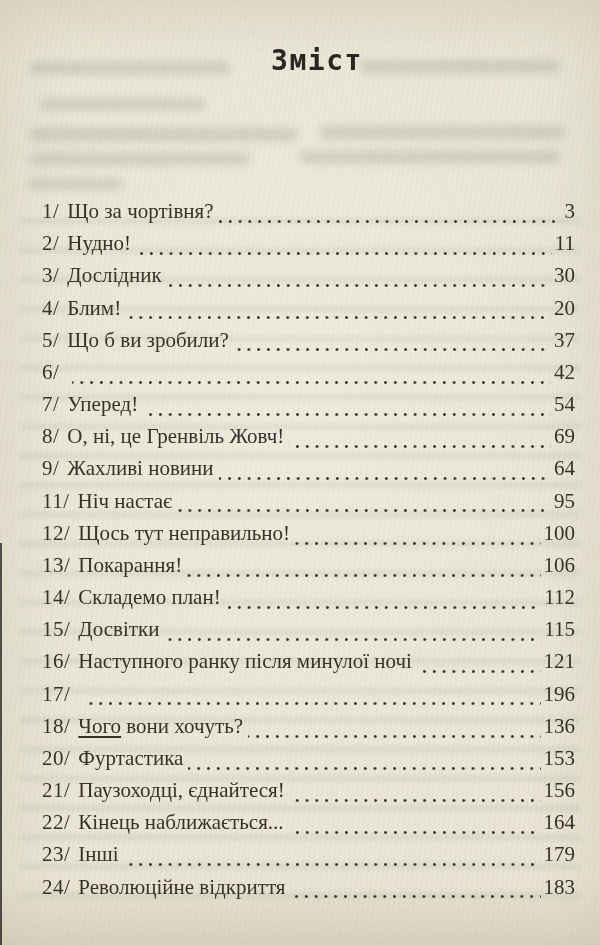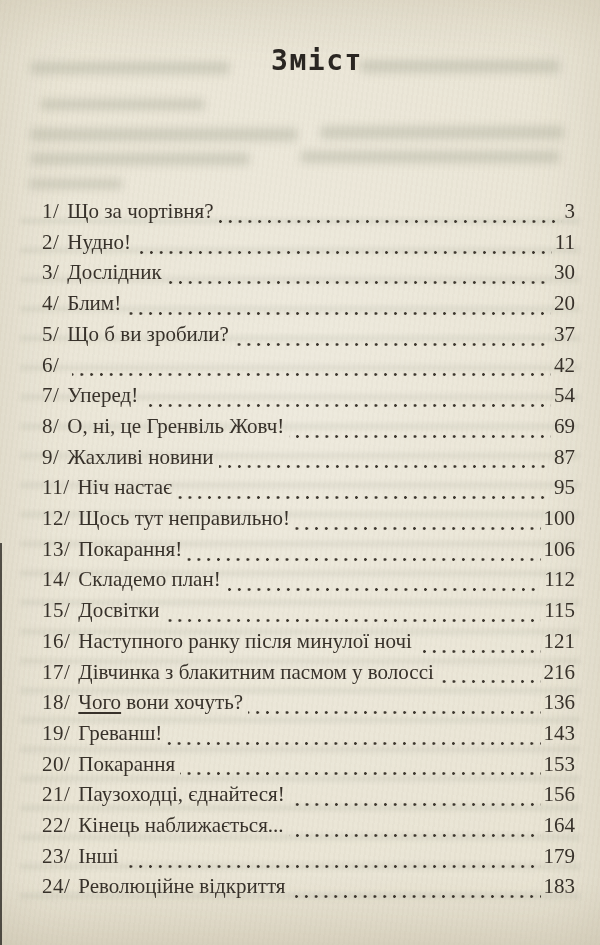--- a/index.html
+++ b/index.html
@@ -170,21 +170,21 @@
       <div class="toc-row">
         <span class="toc-num">8/</span>
         <span class="toc-title">О, ні, це Гренвіль Жовч!</span>
         <span class="toc-leader"></span>
         <span class="toc-page">69</span>
       </div>
       <div class="toc-row">
         <span class="toc-num">9/</span>
         <span class="toc-title">Жахливі новини</span>
         <span class="toc-leader"></span>
-        <span class="toc-page">87</span>
+        <span class="toc-page">64</span>
       </div>
       <div class="toc-row">
         <span class="toc-num">11/</span>
         <span class="toc-title">Ніч настає</span>
         <span class="toc-leader"></span>
         <span class="toc-page">95</span>
       </div>
       <div class="toc-row">
         <span class="toc-num">12/</span>
         <span class="toc-title">Щось тут неправильно!</span>
@@ -210,39 +210,32 @@
         <span class="toc-page">115</span>
       </div>
       <div class="toc-row">
         <span class="toc-num">16/</span>
         <span class="toc-title">Наступного ранку після минулої ночі</span>
         <span class="toc-leader"></span>
         <span class="toc-page">121</span>
       </div>
       <div class="toc-row">
         <span class="toc-num">17/</span>
-        <span class="toc-title">Дівчинка з блакитним пасмом у волоссі</span>
-        <span class="toc-leader"></span>
-        <span class="toc-page">216</span>
+        <span class="toc-leader"></span>
+        <span class="toc-page">196</span>
       </div>
       <div class="toc-row">
         <span class="toc-num">18/</span>
         <span class="toc-title"><u>Чого</u> вони хочуть?</span>
         <span class="toc-leader"></span>
         <span class="toc-page">136</span>
       </div>
       <div class="toc-row">
-        <span class="toc-num">19/</span>
-        <span class="toc-title">Греванш!</span>
-        <span class="toc-leader"></span>
-        <span class="toc-page">143</span>
-      </div>
-      <div class="toc-row">
         <span class="toc-num">20/</span>
-        <span class="toc-title">Покарання</span>
+        <span class="toc-title">Фуртастика</span>
         <span class="toc-leader"></span>
         <span class="toc-page">153</span>
       </div>
       <div class="toc-row">
         <span class="toc-num">21/</span>
         <span class="toc-title">Паузоходці, єднайтеся!</span>
         <span class="toc-leader"></span>
         <span class="toc-page">156</span>
       </div>
       <div class="toc-row">

